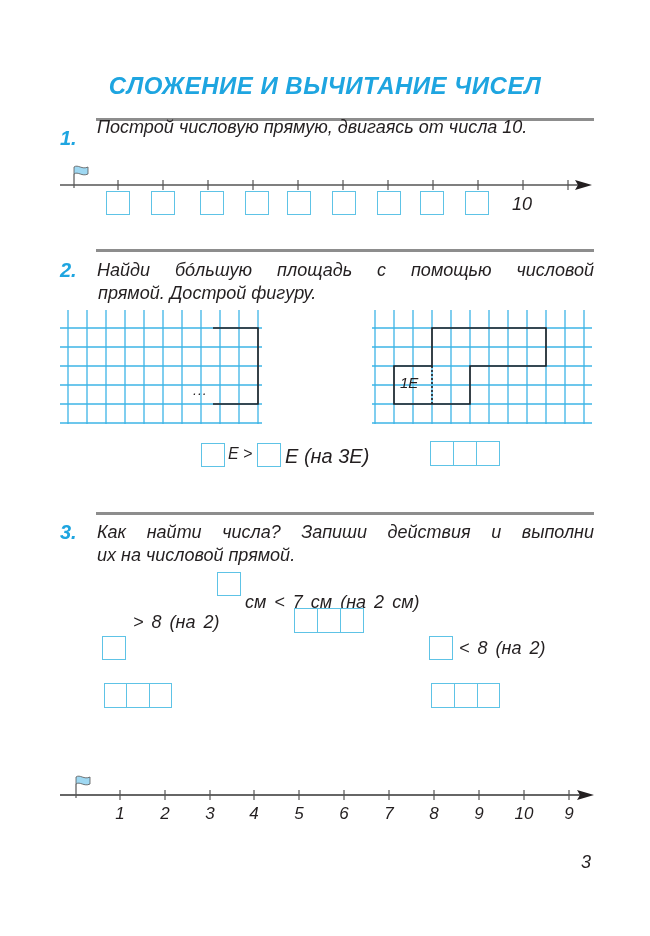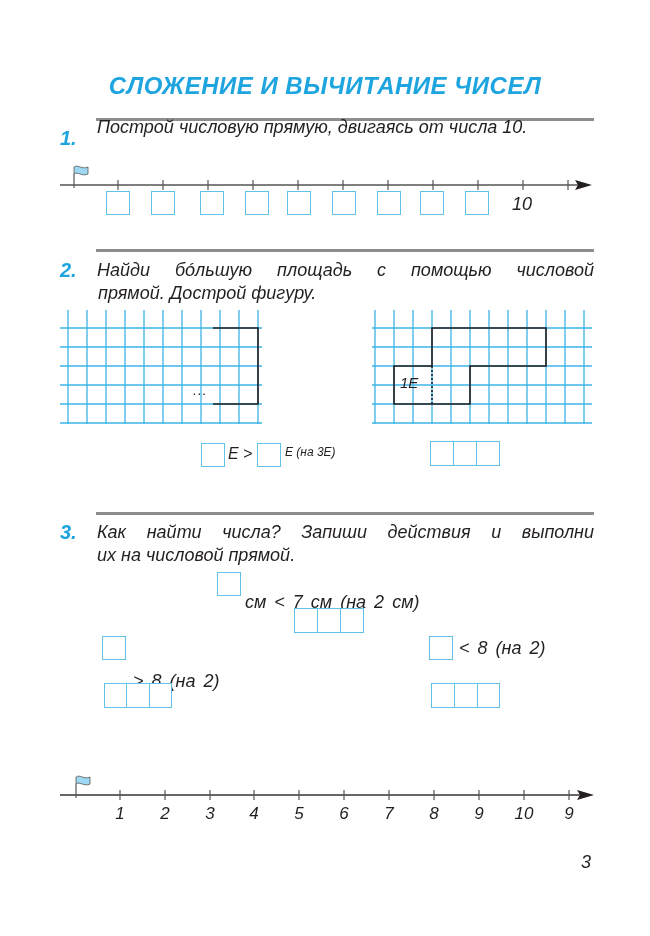--- a/index.html
+++ b/index.html
@@ -107,38 +107,38 @@
       <line x1="2" y1="115" x2="222" y2="115"></line>
   </g>
   <polygon points="62,20 176,20 176,58 100,58 100,96 24,96 24,58 62,58" fill="none" stroke="#231f20" stroke-width="1.6"></polygon>
   <line x1="62" y1="58" x2="62" y2="96" stroke="#231f20" stroke-width="1.6" stroke-dasharray="2,2"></line>
 </svg>
 <div class="abs" style="left:400px; top:374px; font-size:15px">1Е</div>
 
 <div class="box" style="left:201px; top:443px; width:24px; height:24px"></div>
 <div class="abs expr" style="left:228px; top:445px; font-size:16px">Е &gt;</div>
 <div class="box" style="left:257px; top:443px; width:24px; height:24px"></div>
-<div class="abs expr" style="left:285px; top:445px; font-size:12px">Е (на 3Е)</div>
+<div class="abs expr" style="left:285px; top:445px; font-size:20px">Е (на 3Е)</div>
 <div class="box" style="left:430px; top:441px; width:24px; height:25px"></div>
 <div class="box" style="left:453px; top:441px; width:24px; height:25px"></div>
 <div class="box" style="left:476px; top:441px; width:24px; height:25px"></div>
 
 <div class="abs rule" style="top:512px"></div>
 <div class="abs num" style="left:60px; top:521px">3.</div>
 <div class="abs task" style="left:97px; top:521px; width:497px">Как найти числа? Запиши действия и выполни</div>
 <div class="abs task last" style="left:97px; top:544px; width:497px">их на числовой прямой.</div>
 
 <div class="box" style="left:217px; top:572px; width:24px; height:24px"></div>
 <div class="abs expr" style="left:245px; top:592px; word-spacing:3px">см &lt; 7 см (на 2 см)</div>
 <div class="box" style="left:294px; top:608px; width:24px; height:25px"></div>
 <div class="box" style="left:317px; top:608px; width:24px; height:25px"></div>
 <div class="box" style="left:340px; top:608px; width:24px; height:25px"></div>
 
 <div class="box" style="left:102px; top:636px; width:24px; height:24px"></div>
-<div class="abs expr" style="left:133px; top:671px; word-spacing:3px">&gt; 8 (на 2)</div>
+<div class="abs expr" style="left:133px; top:612px; word-spacing:3px">&gt; 8 (на 2)</div>
 <div class="box" style="left:104px; top:683px; width:23px; height:25px"></div>
 <div class="box" style="left:126px; top:683px; width:24px; height:25px"></div>
 <div class="box" style="left:149px; top:683px; width:23px; height:25px"></div>
 
 <div class="box" style="left:429px; top:636px; width:24px; height:24px"></div>
 <div class="abs expr" style="left:459px; top:638px; word-spacing:3px">&lt; 8 (на 2)</div>
 <div class="box" style="left:431px; top:683px; width:24px; height:25px"></div>
 <div class="box" style="left:454px; top:683px; width:24px; height:25px"></div>
 <div class="box" style="left:477px; top:683px; width:23px; height:25px"></div>
 

